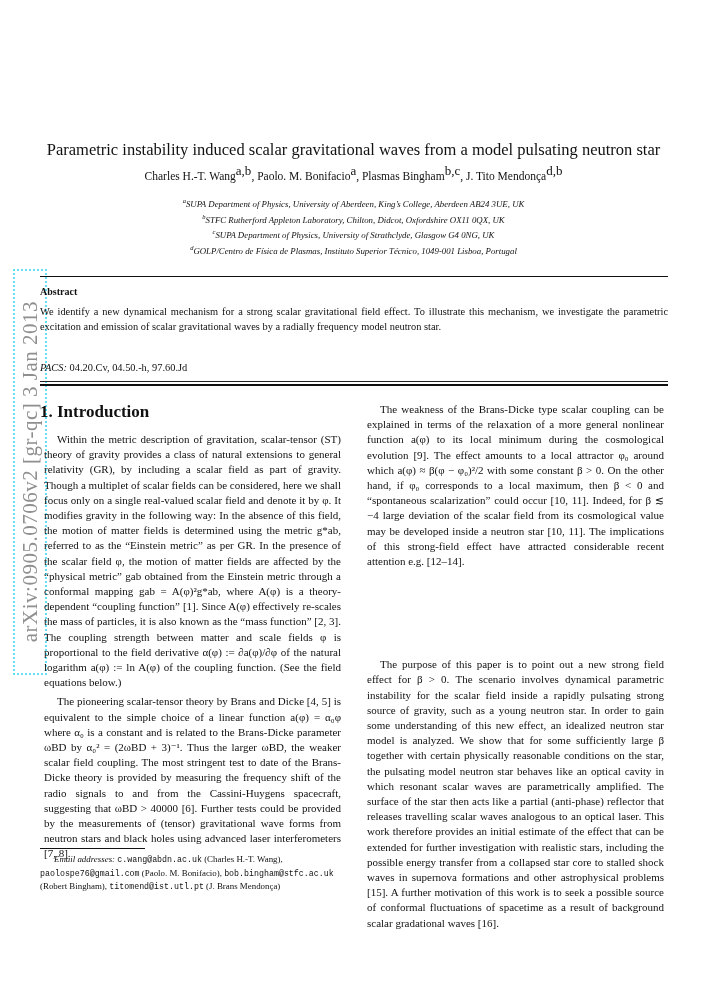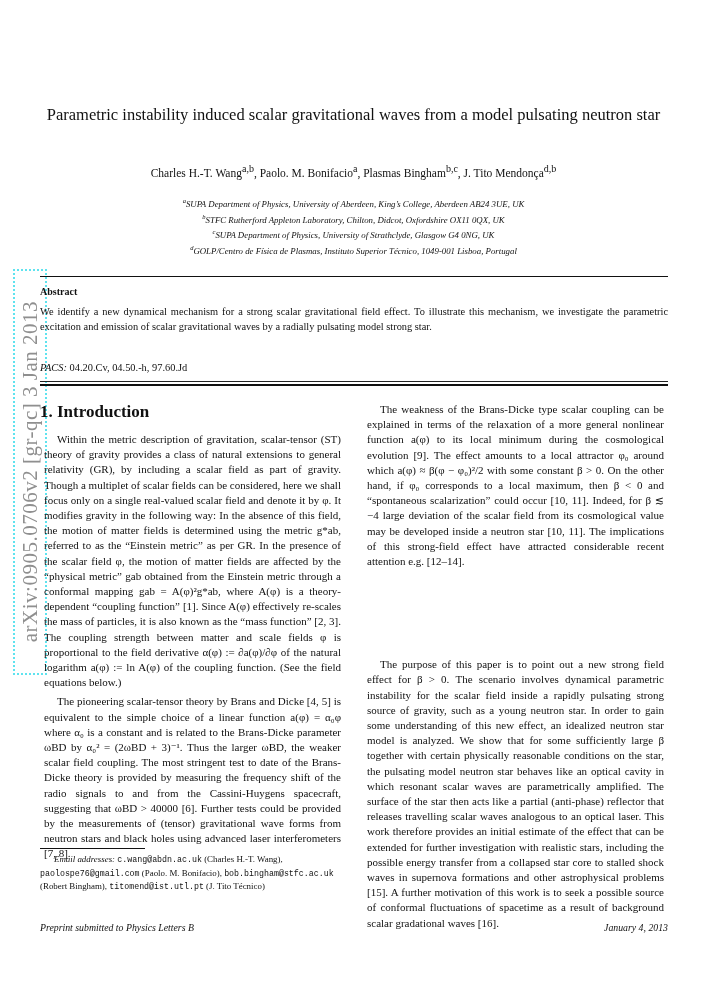--- a/index.html
+++ b/index.html
@@ -29,28 +29,28 @@
     letter-spacing: 0.5px;
     font-family: "Liberation Serif", serif;
   }
 
   
   .title {
     position: absolute; top: 103px; left: 0; right: 0;
     text-align: center;
     font-size: 16.5px; line-height: 23px;
   }
-  .title-inner { display: inline-block; max-width: 628px; }
+  .title-inner { display: inline-block; max-width: 628px; margin-top: 35px; }
 
   .authors {
     position: absolute; top: 163px; left: 0; right: 0;
     text-align: center;
     font-size: 11.5px;
   }
-  .authors sup { font-size: 10px; }
+  .authors sup { font-size: 13px; }
 
   .affiliations {
     position: absolute; top: 195px; left: 0; right: 0;
     text-align: center;
     font-style: italic;
     font-size: 8.8px; line-height: 11.8px;
   }
   .affiliations sup { font-size: 6.5px; font-style: italic; }
 
   
@@ -138,21 +138,21 @@
 
   <div class="affiliations">
     <div><sup>a</sup><span>SUPA Department of Physics, University of Aberdeen, King’s College, Aberdeen AB24 3UE, UK</span></div>
     <div><sup>b</sup><span>STFC Rutherford Appleton Laboratory, Chilton, Didcot, Oxfordshire OX11 0QX, UK</span></div>
     <div><sup>c</sup><span>SUPA Department of Physics, University of Strathclyde, Glasgow G4 0NG, UK</span></div>
     <div><sup>d</sup><span>GOLP/Centro de Física de Plasmas, Instituto Superior Técnico, 1049-001 Lisboa, Portugal</span></div>
   </div>
 
   <div class="rule-top"></div>
   <div class="abstract-heading">Abstract</div>
-  <div class="abstract-text">We identify a new dynamical mechanism for a strong scalar gravitational field effect. To illustrate this mechanism, we investigate the parametric excitation and emission of scalar gravitational waves by a radially pulsating model strong star.</div>
+  <div class="abstract-text">We identify a new dynamical mechanism for a strong scalar gravitational field effect. To illustrate this mechanism, we investigate the parametric excitation and emission of scalar gravitational waves by a radially frequency model neutron star.</div>
 
   <div class="pacs">
     <span class="kw-label">PACS:</span><span> 04.20.Cv, 04.50.-h, 97.60.Jd</span>
   </div>
   <div class="rule-bottom"></div>
 
   <div class="columns">
     <div class="col left-col">
       <div class="section-heading">1.  Introduction</div>
       <p>Within the metric description of gravitation, scalar-tensor (ST) theory of gravity provides a class of natural extensions to general relativity (GR), by including a scalar field as part of gravity. Though a multiplet of scalar fields can be considered, here we shall focus only on a single real-valued scalar field and denote it by φ. It modifies gravity in the following way: In the absence of this field, the motion of matter fields is determined using the metric g*ab, referred to as the “Einstein metric” as per GR. In the presence of the scalar field φ, the motion of matter fields are affected by the “physical metric” gab obtained from the Einstein metric through a conformal mapping gab = A(φ)²g*ab, where A(φ) is a theory-dependent “coupling function” [1]. Since A(φ) effectively re-scales the mass of particles, it is also known as the “mass function” [2, 3]. The coupling strength between matter and scale fields φ is proportional to the field derivative α(φ) := ∂a(φ)/∂φ of the natural logarithm a(φ) := ln A(φ) of the coupling function. (See the field equations below.)</p>
@@ -160,22 +160,18 @@
     </div>
     <div class="col right-col">
       <p>The weakness of the Brans-Dicke type scalar coupling can be explained in terms of the relaxation of a more general nonlinear function a(φ) to its local minimum during the cosmological evolution [9]. The effect amounts to a local attractor φ₀ around which a(φ) ≈ β(φ − φ₀)²/2 with some constant β &gt; 0. On the other hand, if φ₀ corresponds to a local maximum, then β &lt; 0 and “spontaneous scalarization” could occur [10, 11]. Indeed, for β ≲ −4 large deviation of the scalar field from its cosmological value may be developed inside a neutron star [10, 11]. The implications of this strong-field effect have attracted considerable recent attention e.g. [12–14].</p>
       <p class="second">The purpose of this paper is to point out a new strong field effect for β &gt; 0. The scenario involves dynamical parametric instability for the scalar field inside a rapidly pulsating strong source of gravity, such as a young neutron star. In order to gain some understanding of this new effect, an idealized neutron star model is analyzed. We show that for some sufficiently large β together with certain physically reasonable conditions on the star, the pulsating model neutron star behaves like an optical cavity in which resonant scalar waves are parametrically amplified. The surface of the star then acts like a partial (anti-phase) reflector that releases travelling scalar waves analogous to an optical laser. This work therefore provides an initial estimate of the effect that can be extended for further investigation with realistic stars, including the possible energy transfer from a collapsed star core to stalled shock waves in supernova formations and other astrophysical problems [15]. A further motivation of this work is to seek a possible source of conformal fluctuations of spacetime as a result of background scalar gradational waves [16].</p>
     </div>
   </div>
 
   <div class="footnote">
     <div class="footnote-rule"></div>
     <div class="fn-text">
-      <span class="fn-italic">Email addresses: </span><span class="fn-mono">c.wang@abdn.ac.uk</span><span> (Charles H.-T. Wang), </span><span class="fn-mono">paolospe76@gmail.com</span><span> (Paolo. M. Bonifacio), </span><span class="fn-mono">bob.bingham@stfc.ac.uk</span><span> (Robert Bingham), </span><span class="fn-mono">titomend@ist.utl.pt</span><span> (J. Tito Técnico)</span>
+      <span class="fn-italic">Email addresses: </span><span class="fn-mono">c.wang@abdn.ac.uk</span><span> (Charles H.-T. Wang), </span><span class="fn-mono">paolospe76@gmail.com</span><span> (Paolo. M. Bonifacio), </span><span class="fn-mono">bob.bingham@stfc.ac.uk</span><span> (Robert Bingham), </span><span class="fn-mono">titomend@ist.utl.pt</span><span> (J. Brans Mendonça)</span>
     </div>
   </div>
 
-  <div class="footer">
-    <span>Preprint submitted to Physics Letters B</span>
-    <span>January 4, 2013</span>
-  </div>
 
 </div>
 
 </body></html>

